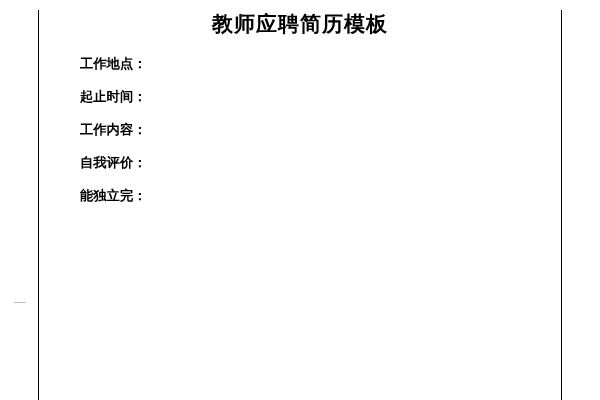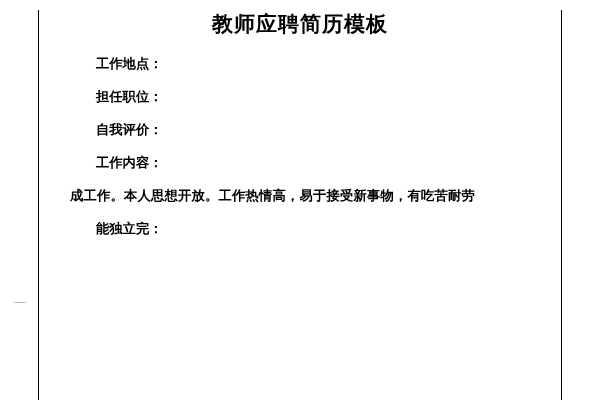--- a/index.html
+++ b/index.html
@@ -40,21 +40,20 @@
     letter-spacing: 1px;
     margin: 10px 0 0 0;
     padding: 0 64px;
     line-height: 28px;
     font-family: "DejaVu Serif", "Liberation Serif", serif;
   }
 
   .body-block {
     margin-top: 9px;
     padding: 0 54px 0 54px;
-    margin-left: 16px;
   }
 
   .para {
     font-size: 13.3px;
     line-height: 33px;
     font-weight: bold;
     text-align: justify;
     margin: 0;
     font-family: "DejaVu Serif", "Liberation Serif", serif;
     white-space: pre-wrap;
@@ -85,19 +84,18 @@
 
 <div class="page">
   <div class="page-edge-left"></div>
   <div class="page-edge-right"></div>
   <div class="left-marker"></div>
 
   <h1 class="doc-title">教师应聘简历模板</h1>
 
   <div class="body-block">
     <p class="para label">工作地点：</p>
-    <p class="para label">担任职位：</p>
+    <p class="para label">起止时间：</p>
+    <p class="para label">工作内容：</p>
     <p class="para label">自我评价：</p>
-    <p class="para label">工作内容：</p>
-    <p class="para flow">成工作。本人思想开放。工作热情高，易于接受新事物，有吃苦耐劳</p>
     <p class="para label">能独立完：</p>
   </div>
 </div>
 
 </body></html>

